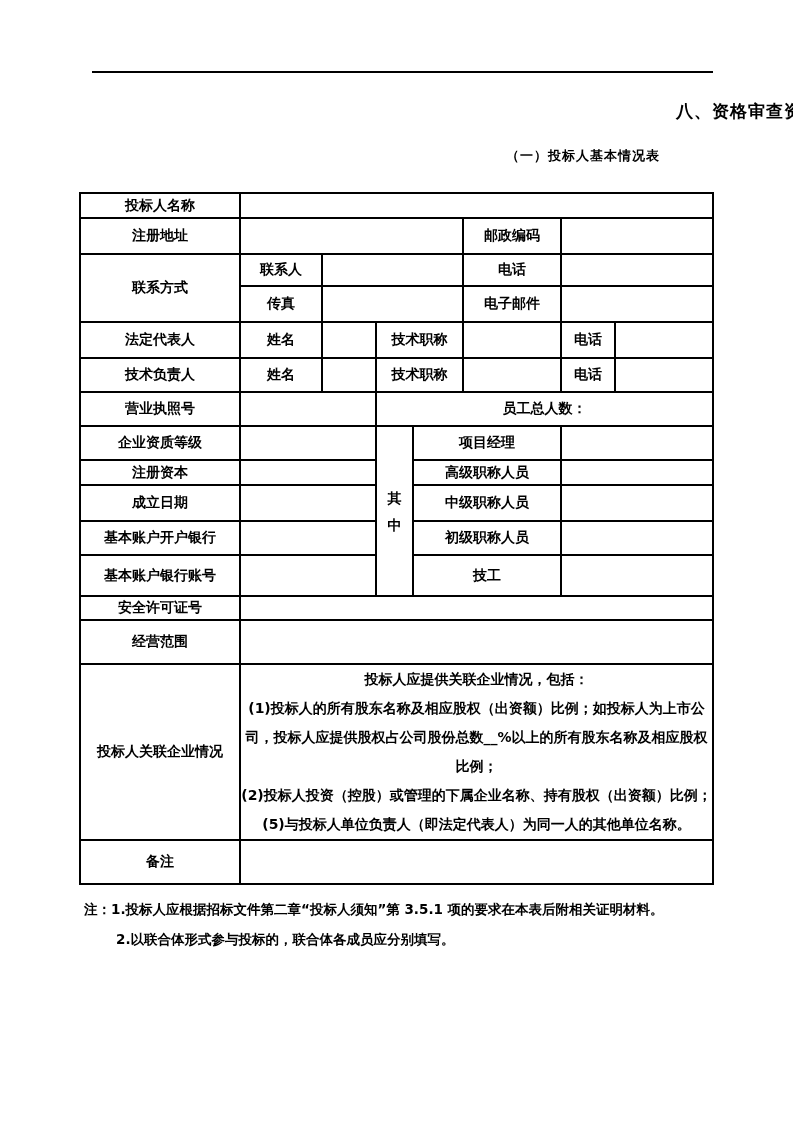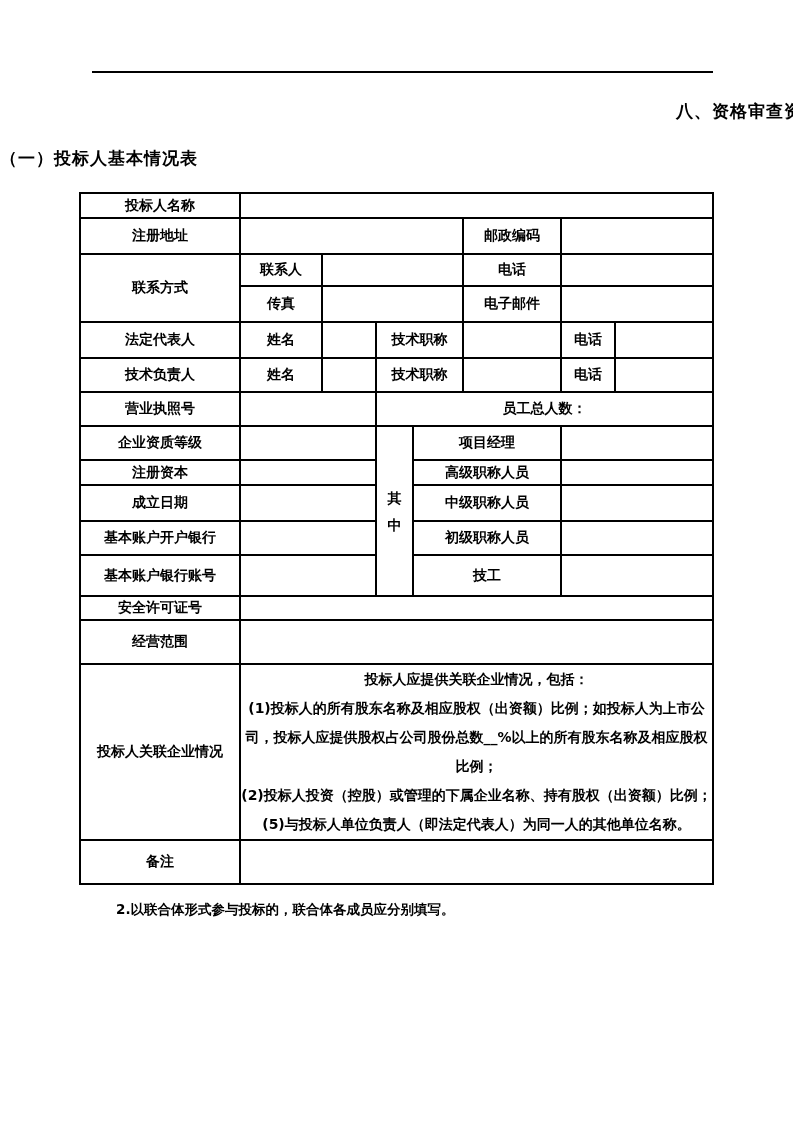--- a/index.html
+++ b/index.html
@@ -24,22 +24,22 @@
     width:793px;
     text-align:right;
     font-size:17px;
     letter-spacing:1px;
     margin-left:27px;
   }
   .doc-subtitle {
     position:absolute;
     left:0; top:147px;
     width:660px;
-    text-align:left;
-    font-size:17px;
+    text-align:right;
+    font-size:13px;
     letter-spacing:1px;
   }
   table.form {
     position:absolute;
     left:79px; top:192px;
     width:635px;
     border-collapse:collapse;
     table-layout:fixed;
   }
   table.form td {
@@ -216,16 +216,17 @@
     </tr>
 
     <tr class="h38">
       <td>备注</td>
       <td colspan="7"></td>
     </tr>
   </tbody>
     </table>
 
   <div class="notes">
+    <div class="note-line1">注：1.投标人应根据招标文件第二章“投标人须知”第 3.5.1 项的要求在本表后附相关证明材料。</div>
     <div class="note-line2">2.以联合体形式参与投标的，联合体各成员应分别填写。</div>
   </div>
 
 </div>
 
 </body></html>

